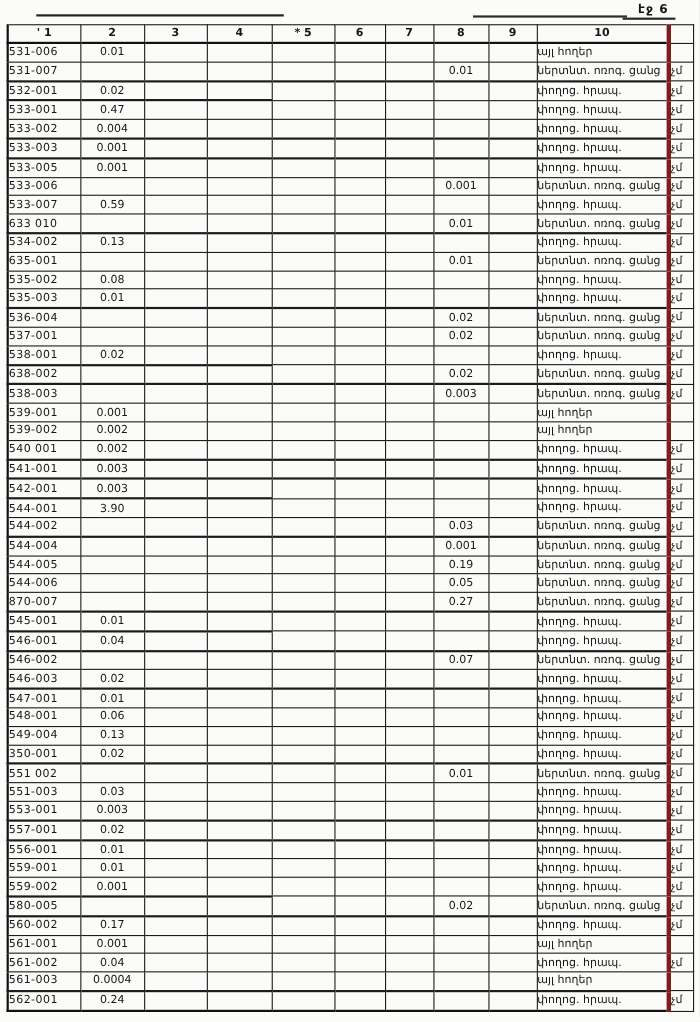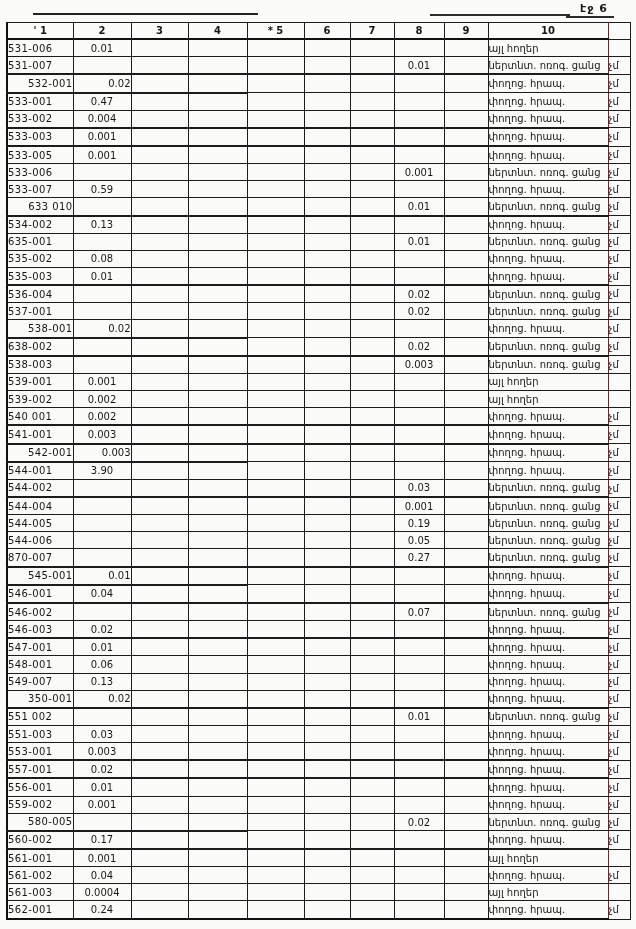--- a/index.html
+++ b/index.html
@@ -38,26 +38,26 @@
     line-height:15px;
     white-space:nowrap;
     overflow:hidden;
   }
   td.hc{font-weight:bold;text-align:center;font-size:10.5px;border-top:3px solid #111;border-bottom:2px solid #111;}
   td.code{text-align:left;padding-left:3px;letter-spacing:.4px;margin-left:45px;}
   td.num{text-align:center;}
   td.use{text-align:left;padding-left:4px;font-size:9.5px;}
   td.note{border:none;background:transparent;font-size:8px;text-align:left;padding-left:5px;color:#242424;}
   table.grid tr td:first-child{border-left:2.5px solid #111;}
-  table.grid td:nth-child(10){border-right:1px solid #7f1d1d;}
+  table.grid td:nth-child(10){border-right:4px solid #7f1d1d;}
   table.grid tr:last-child td:not(.note){border-bottom:2.5px solid #111;}
   
   tbody tr:nth-child(4n+2) td:not(.note){border-bottom-width:2px;}
   tbody tr:nth-child(9n+5) td:not(.note){border-bottom-width:2.5px;}
-  tbody tr:nth-child(7n+3) td:nth-child(-n+4){border-bottom-width:2px;text-align:right;}
+  tbody tr:nth-child(7n+3) td:nth-child(-n+4){border-bottom-width:2px;}
 </style>
 </head>
 <body>
 
 <div class="page">
   <div class="page-label">էջ 6</div>
   <div class="top-smudge"></div>
   <div class="top-smudge2"></div>
 
   <table class="grid">
@@ -552,21 +552,21 @@
           <td class="num"></td>
           <td class="num"></td>
           <td class="num"></td>
           <td class="num"></td>
           <td class="num"></td>
           <td class="num"></td>
           <td class="use">փողոց. հրապ.</td>
           <td class="note">չմ</td>
         </tr>
         <tr>
-          <td class="code">549-007</td>
+          <td class="code">549-004</td>
           <td class="num">0.13</td>
           <td class="num"></td>
           <td class="num"></td>
           <td class="num"></td>
           <td class="num"></td>
           <td class="num"></td>
           <td class="num"></td>
           <td class="num"></td>
           <td class="use">փողոց. հրապ.</td>
           <td class="note">չմ</td>
@@ -631,20 +631,33 @@
           <td class="num"></td>
           <td class="num"></td>
           <td class="num"></td>
           <td class="num"></td>
           <td class="num"></td>
           <td class="use">փողոց. հրապ.</td>
           <td class="note">չմ</td>
         </tr>
         <tr>
           <td class="code">556-001</td>
+          <td class="num">0.01</td>
+          <td class="num"></td>
+          <td class="num"></td>
+          <td class="num"></td>
+          <td class="num"></td>
+          <td class="num"></td>
+          <td class="num"></td>
+          <td class="num"></td>
+          <td class="use">փողոց. հրապ.</td>
+          <td class="note">չմ</td>
+        </tr>
+        <tr>
+          <td class="code">559-001</td>
           <td class="num">0.01</td>
           <td class="num"></td>
           <td class="num"></td>
           <td class="num"></td>
           <td class="num"></td>
           <td class="num"></td>
           <td class="num"></td>
           <td class="num"></td>
           <td class="use">փողոց. հրապ.</td>
           <td class="note">չմ</td>

